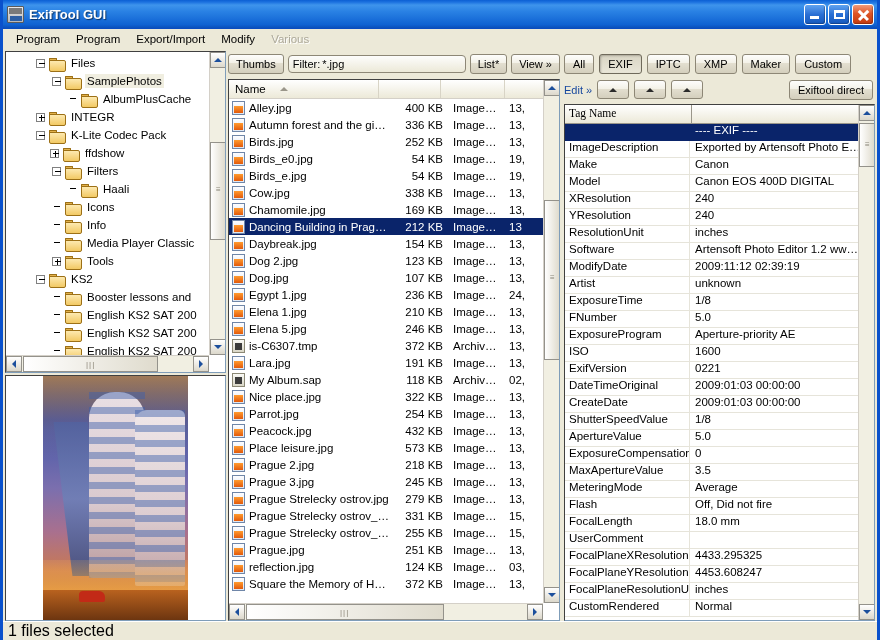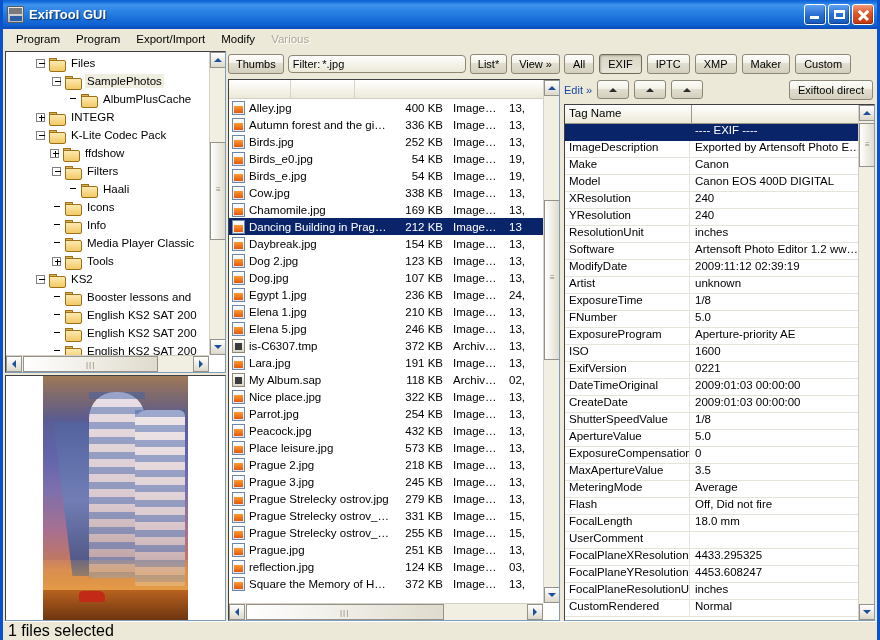--- a/index.html
+++ b/index.html
@@ -438,20 +438,24 @@
         <div class="filterbox">
           <span class="lbl">Filter:</span>
           <input value="*.jpg" style="">
         </div>
         <div class="xbtn">List*</div>
         <div class="xbtn">View »</div>
       </div>
 
       <div class="list-panel">
         <div class="lv-head">
+          <div class="col" style="width:150px;">
+            <span>Name</span>
+            <span class="sortarrow"></span>
+          </div>
           <div class="col" style="width:62px;"></div>
           <div class="col" style="width:64px;"></div>
           <div class="col" style="flex:1;"></div>
         </div>
 
         <div class="lv-body" id="file-rows">
             <div class="frow">
               <span class="ficon"></span>
               <span class="fname">Alley.jpg</span>
               <span class="fsize">400 KB</span>
@@ -703,21 +707,21 @@
           </div>
         <div class="upbtn">
             <span class="caret"></span>
           </div>
         <div style="flex:1"></div>
         <div class="tbtn" style="margin-right:2px;">Exiftool direct</div>
       </div>
 
       <div class="grid-panel">
         <div class="gv-head">
-          <div class="gc" style="width:127px;">Tag Name</div>
+          <div class="gc" style="width:127px;font-family:Liberation Serif, serif;">Tag Name</div>
         </div>
         <div class="gv-body" id="meta-rows">
             <div class="grow hdr">
               <span class="tag"></span>
               <span class="val">---- EXIF ----</span>
             </div>
             <div class="grow">
               <span class="tag">ImageDescription</span>
               <span class="val">Exported by Artensoft Photo E…</span>
             </div>

